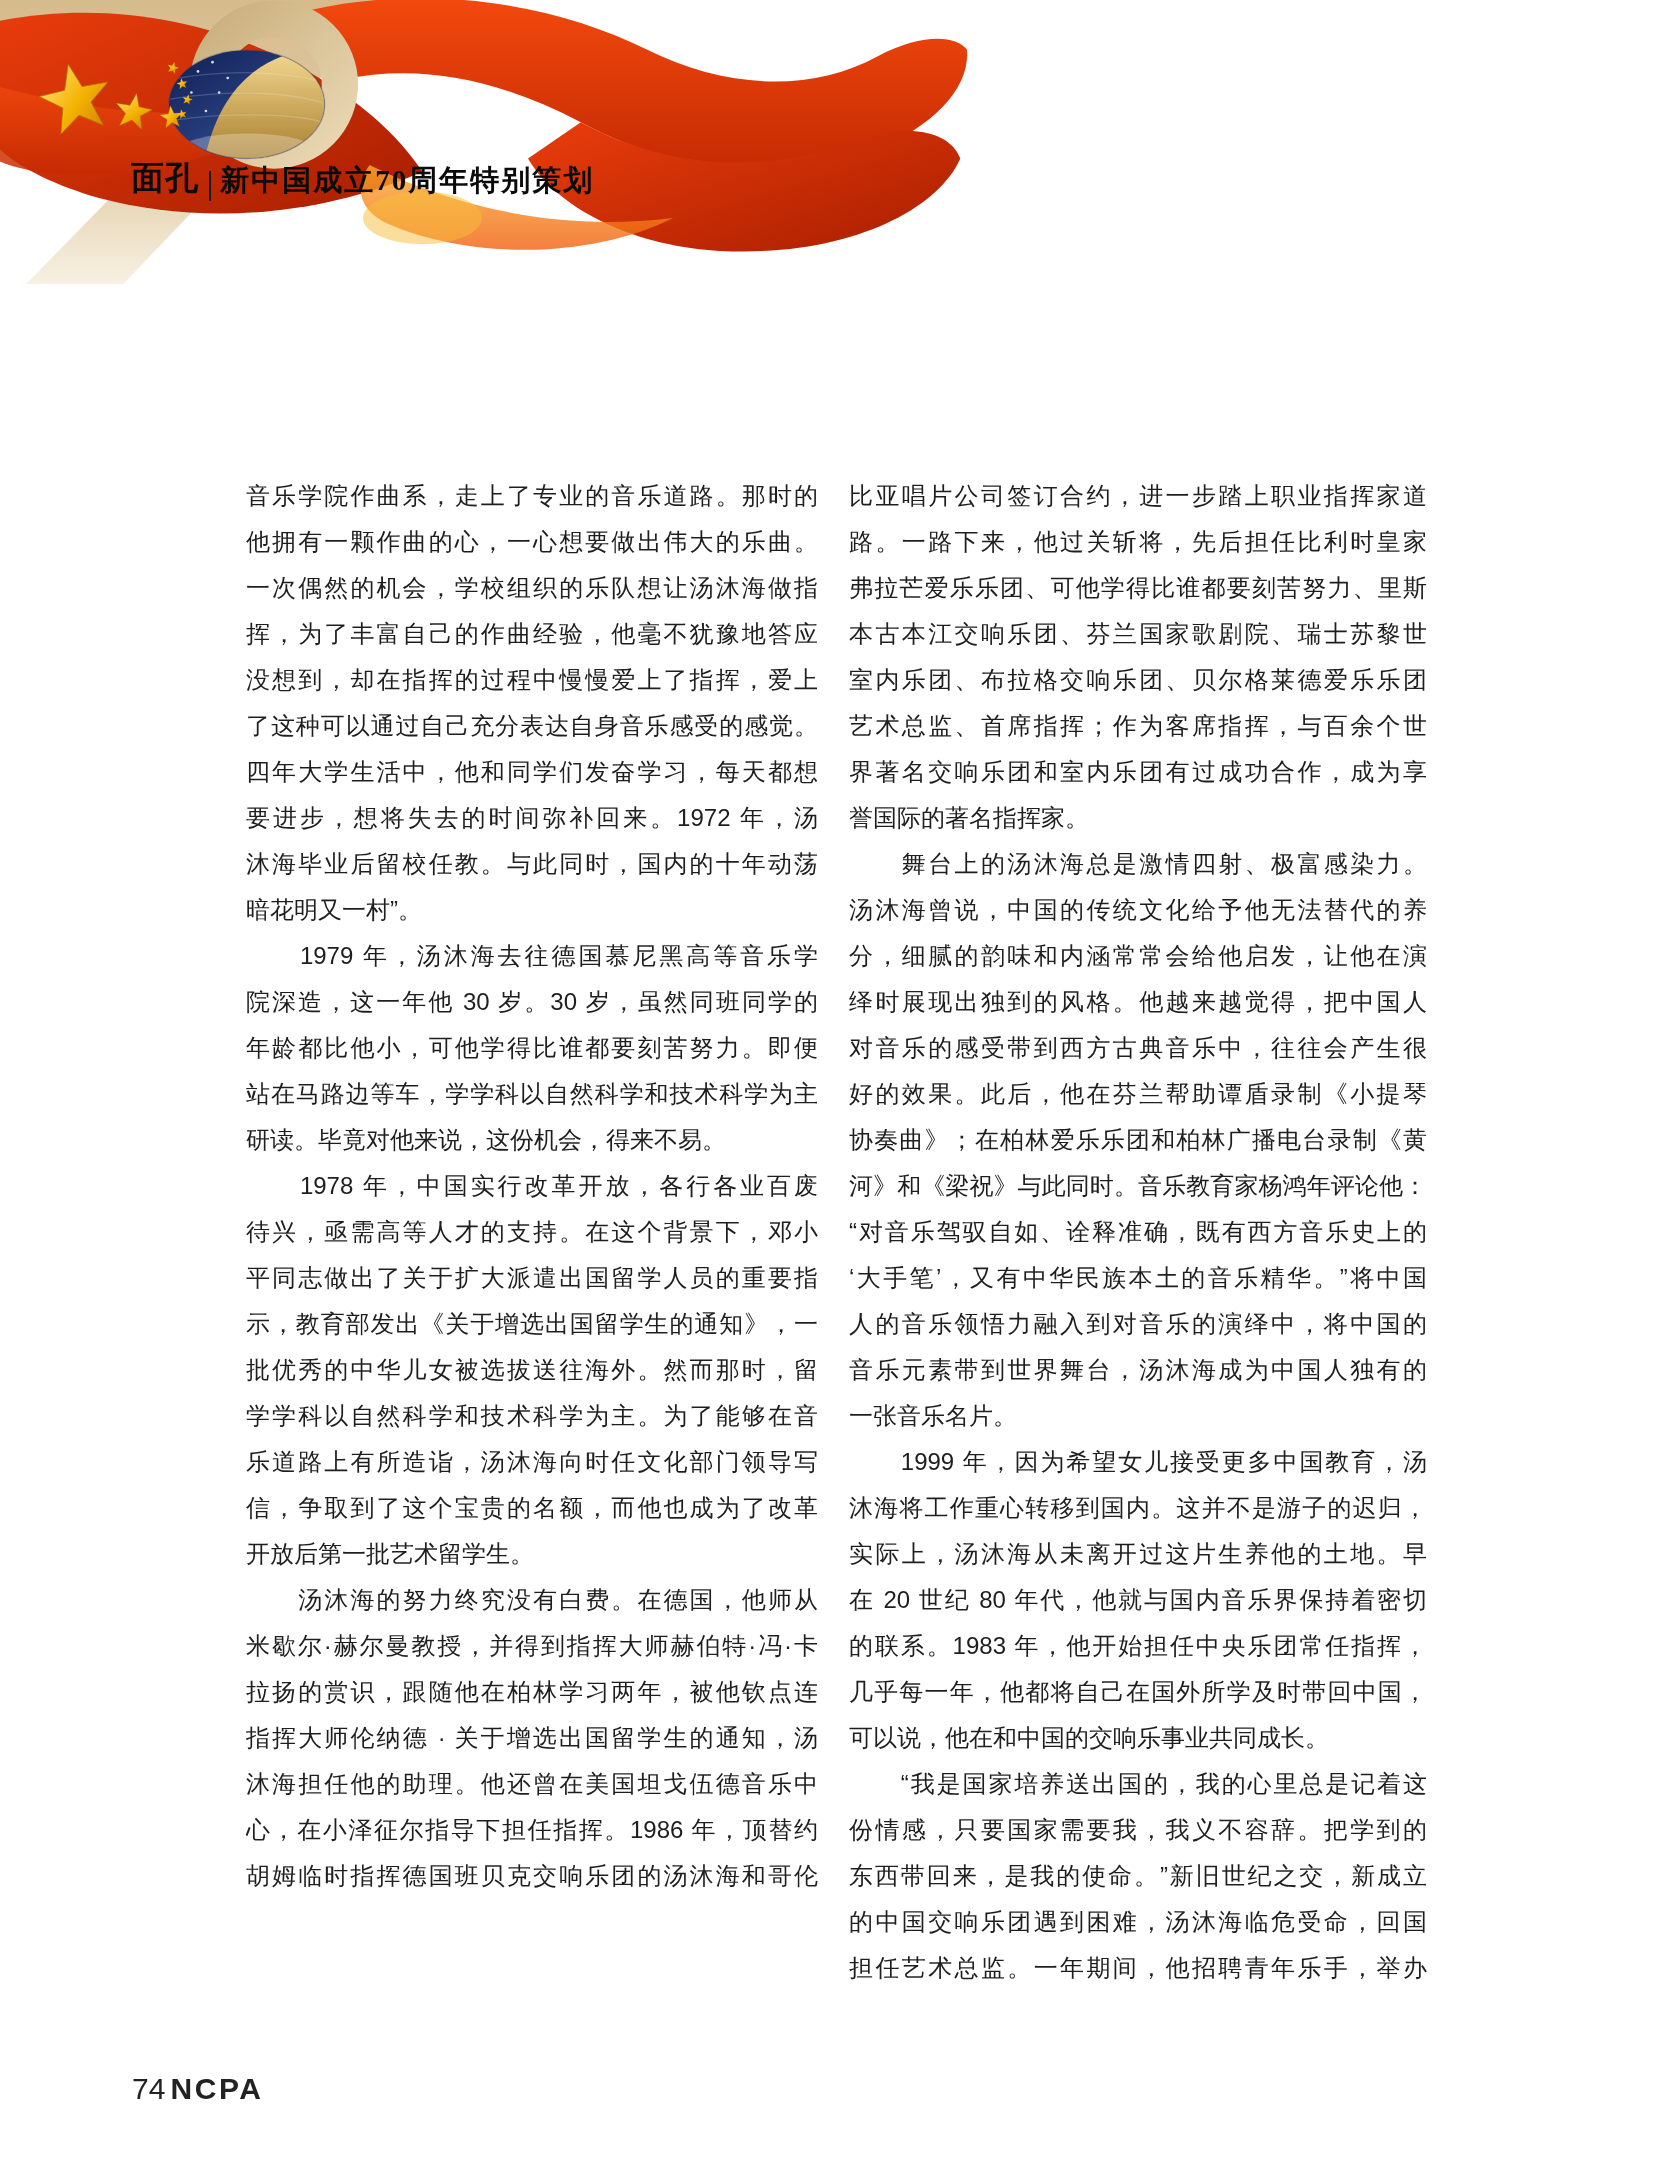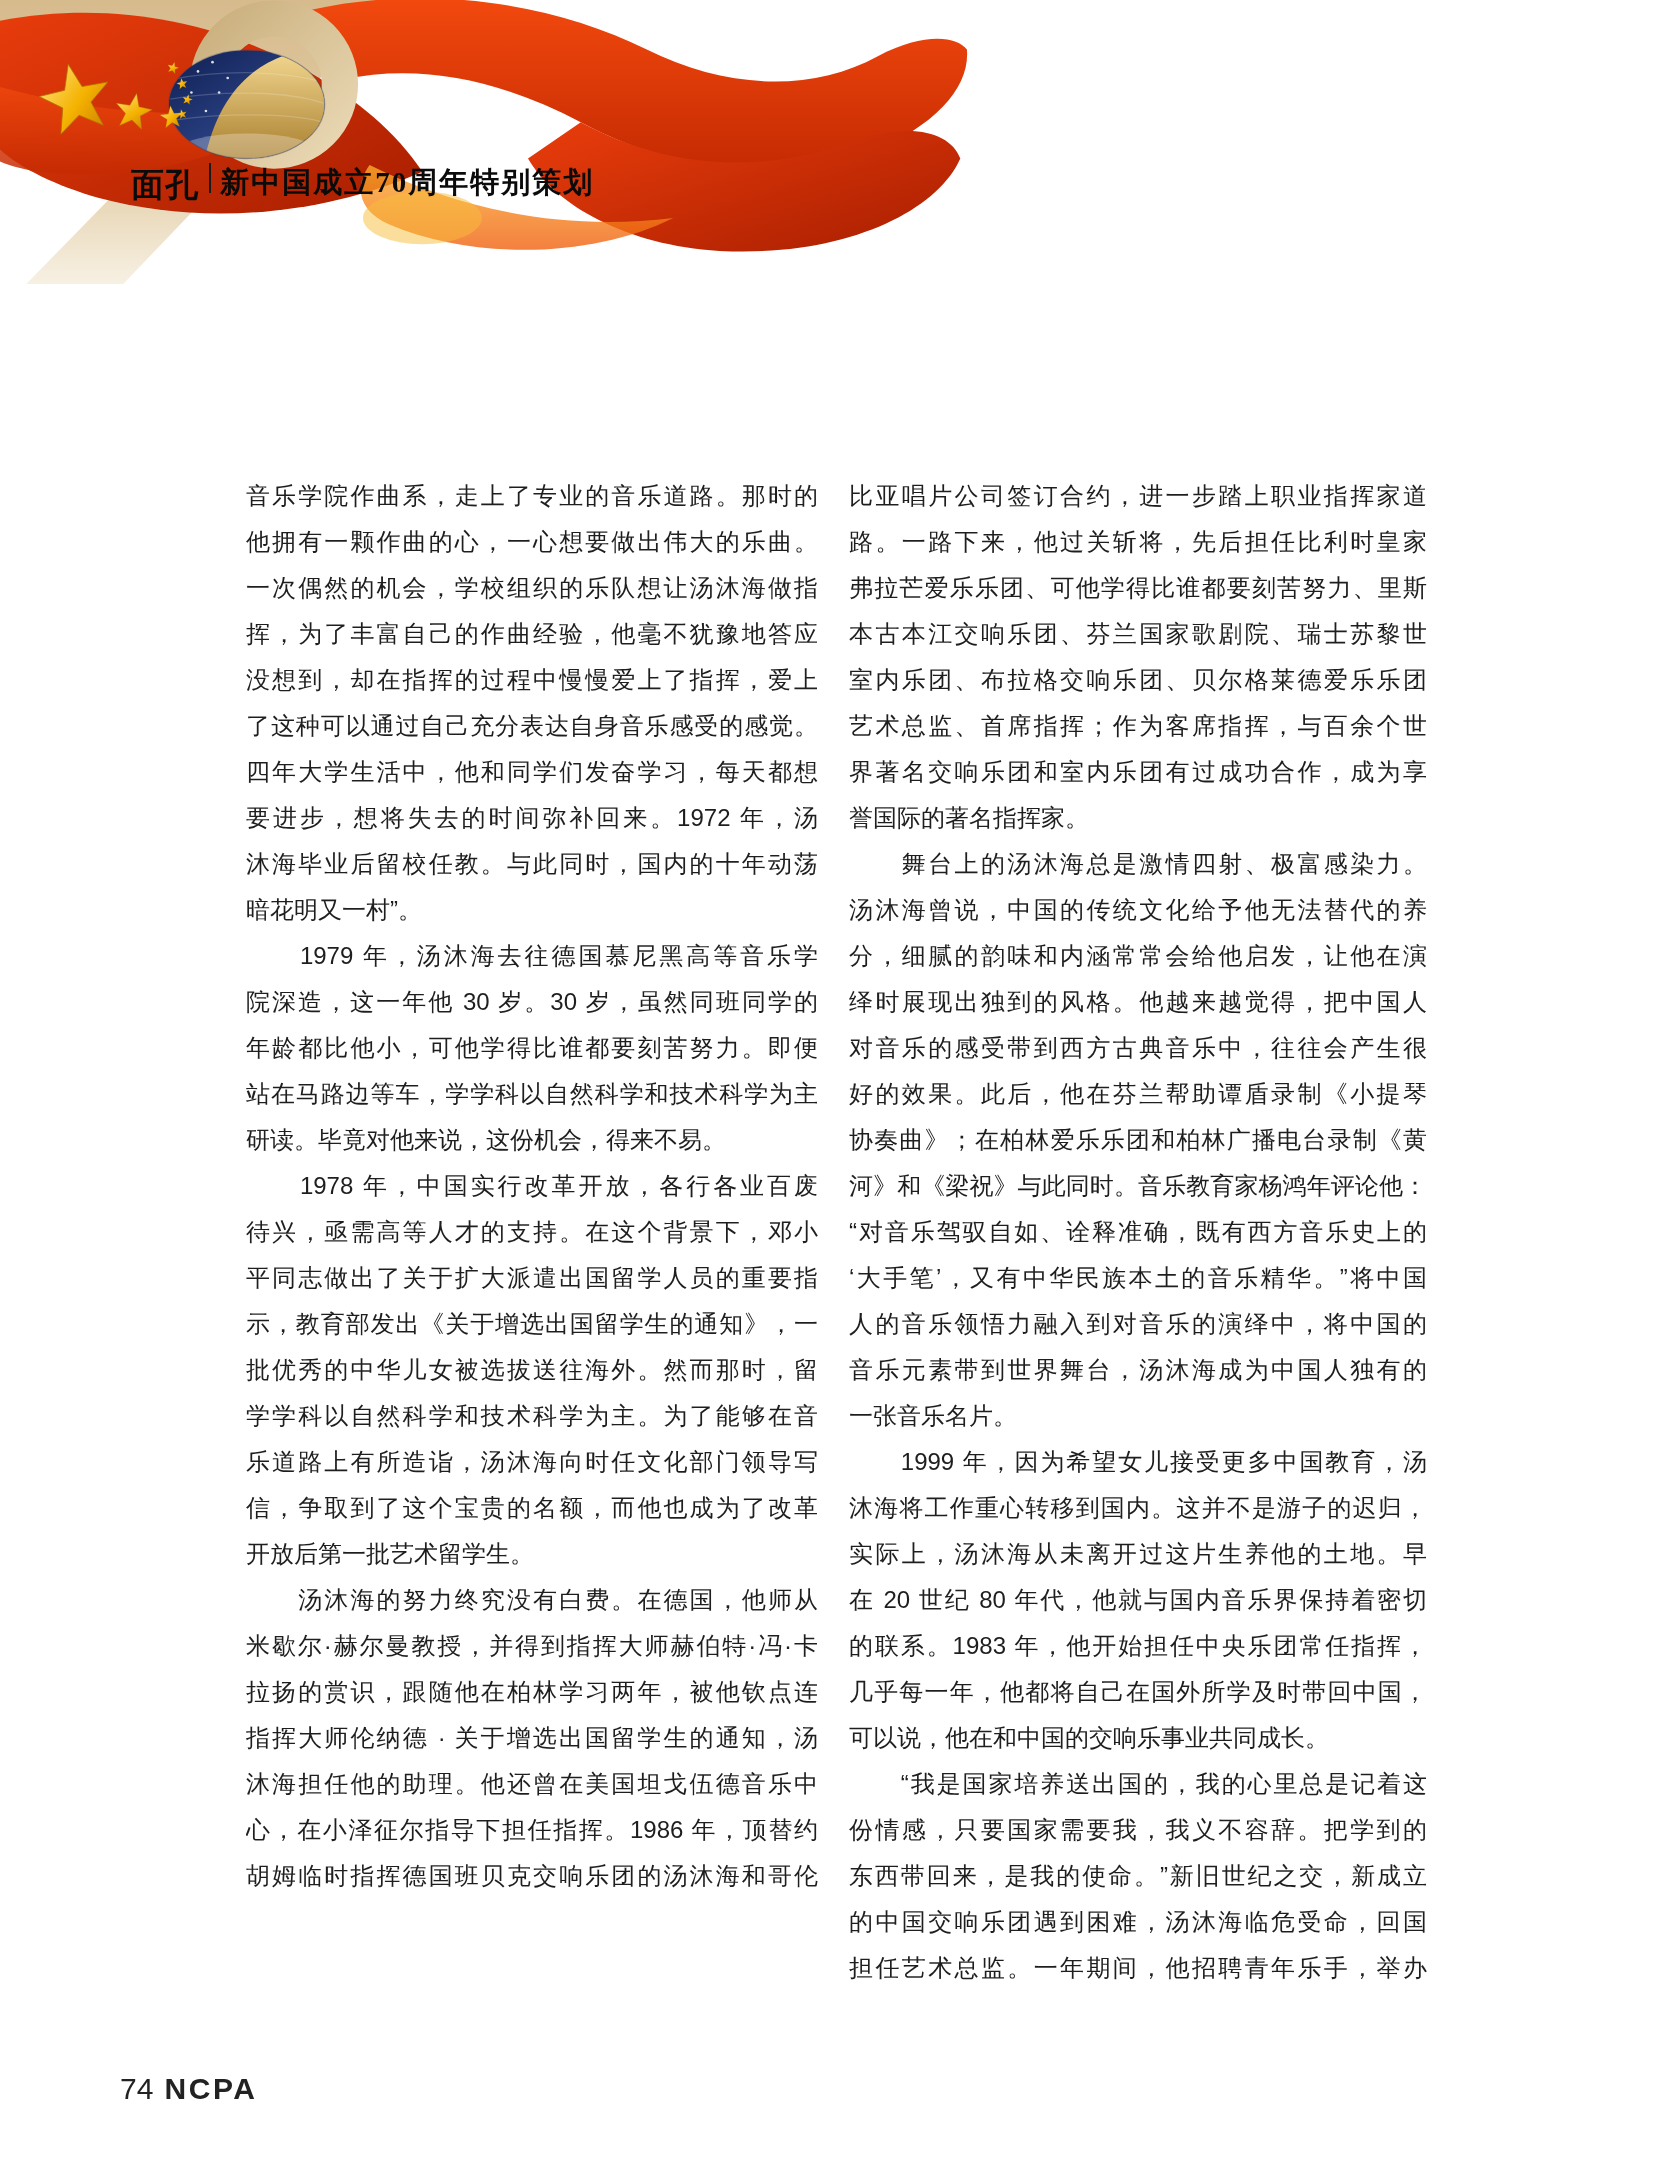--- a/index.html
+++ b/index.html
@@ -2,36 +2,36 @@
 <html style="font-size:10.6px"><head>
 <meta charset="utf-8">
 <style>
   html,body{margin:0;padding:0;}
   body{width:1676px;height:2183px;position:relative;background:#ffffff;
        font-family:"Liberation Sans", sans-serif;overflow:hidden;}
 
   .header-art{position:absolute;top:0;left:0;width:990px;height:284px;}
 
   .section-label{position:absolute;left:131px;top:163px;height:38px;
-                 display:flex;align-items:flex-start;gap:9px;}
+                 display:flex;align-items:flex-end;gap:9px;}
   .section-label .mk{font-size:33px;font-weight:900;color:#0b0b0b;letter-spacing:1.3px;}
   .section-label .divider{width:2.6px;height:30px;background:#1a1a1a;}
   .section-label .ttl{font-size:29px;font-weight:700;color:#0b0b0b;
                       font-family:"Liberation Serif", serif;letter-spacing:2px;}
 
   .column{position:absolute;top:473px;color:#1e1e1e;}
   .col-left{left:246px;width:572px;}
   .col-right{left:849px;width:578px;}
   .line{height:46px;line-height:46px;font-size:24px;
         text-align:justify;text-align-last:justify;overflow:hidden;
         font-family:"Liberation Sans", sans-serif;}
   .line.flush{text-align-last:left;}
 
-  .footer{position:absolute;left:120px;top:2072px;display:flex;
-          align-items:flex-start;gap:11px;color:#222222;}
+  .footer{position:absolute;left:132px;top:2072px;display:flex;
+          align-items:flex-start;gap:5px;color:#222222;}
   .footer .num{font-size:30px;font-weight:400;}
   .footer .mag{font-size:30px;font-weight:600;letter-spacing:2.6px;}
 </style>
 </head>
 <body>
 
 <svg class="header-art" viewBox="0 0 1500 430" width="990" height="284" aria-hidden="true">
   <defs>
     <linearGradient id="tanFade" x1="0" y1="0" x2="0" y2="1">
       <stop offset="0" stop-color="#d6ba8c"></stop>

